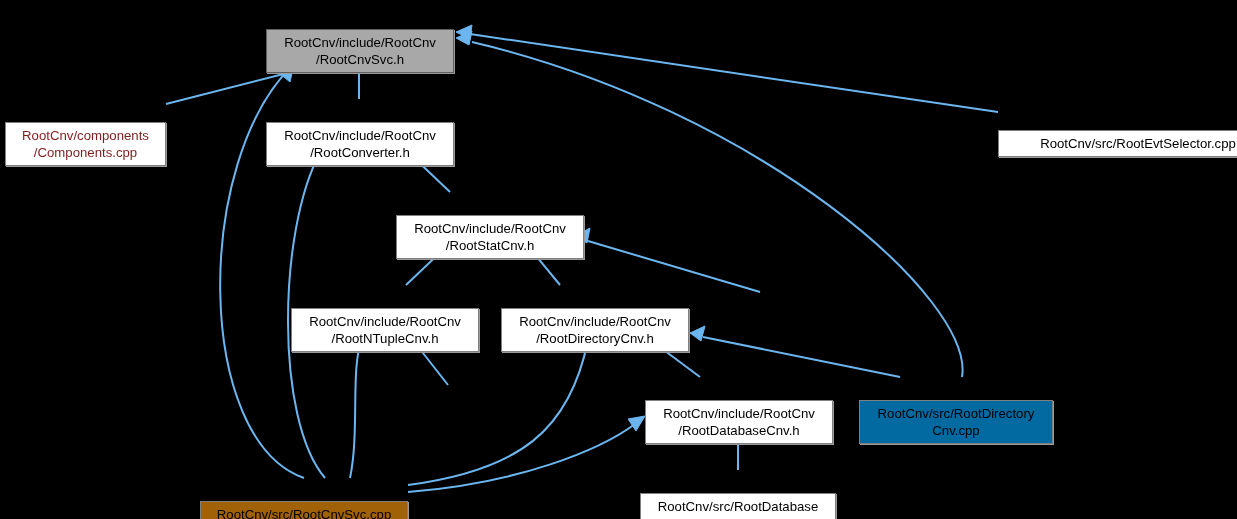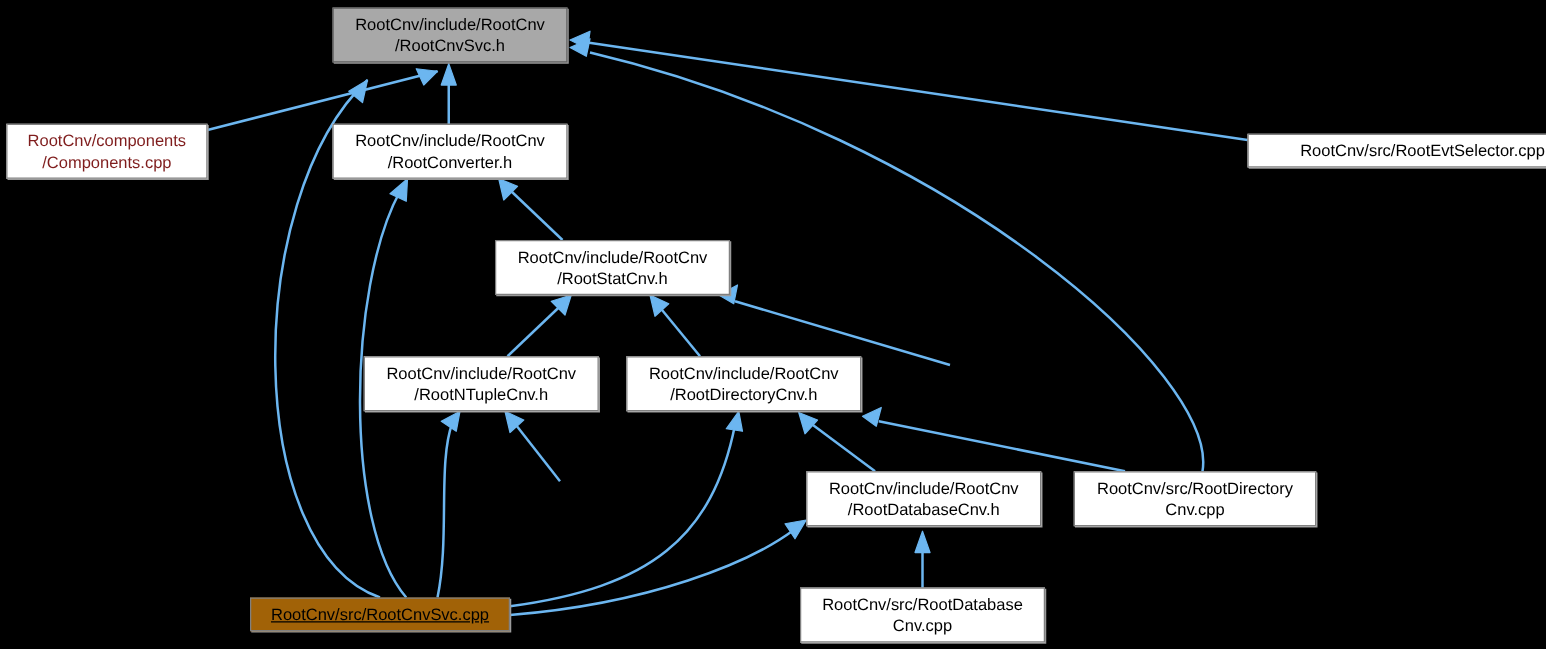--- a/index.html
+++ b/index.html
@@ -33,20 +33,21 @@
     font-size: 13.2px;
     line-height: 17px;
     text-align: center;
     display: flex;
     align-items: center;
     justify-content: center;
     white-space: pre-line;
     letter-spacing: 0px;
     box-shadow: 1px 1px 0 0 #9a9a9a;
     z-index: 5;
+    margin-top: 23px;
   }
   .node.root {
     background: #a8a8a8;
     border-color: #606060;
   }
   .node-label {
     display: block;
     width: 100%;
     padding: 0 6px;
     box-sizing: border-box;
@@ -100,18 +101,18 @@
 /RootConverter.h</span></div>
     <div class="node" style="left: 998px; top: 107px; width: 280px; height: 27px; background: rgb(255, 255, 255); border-color: rgb(128, 128, 128); color: rgb(0, 0, 0);"><span class="node-label">RootCnv/src/RootEvtSelector.cpp</span></div>
     <div class="node" style="left: 396px; top: 192px; width: 188px; height: 44px; background: rgb(255, 255, 255); border-color: rgb(128, 128, 128); color: rgb(0, 0, 0);"><span class="node-label">RootCnv/include/RootCnv
 /RootStatCnv.h</span></div>
     <div class="node" style="left: 291px; top: 285px; width: 188px; height: 44px; background: rgb(255, 255, 255); border-color: rgb(128, 128, 128); color: rgb(0, 0, 0);"><span class="node-label">RootCnv/include/RootCnv
 /RootNTupleCnv.h</span></div>
     <div class="node" style="left: 501px; top: 285px; width: 188px; height: 44px; background: rgb(255, 255, 255); border-color: rgb(128, 128, 128); color: rgb(0, 0, 0);"><span class="node-label">RootCnv/include/RootCnv
 /RootDirectoryCnv.h</span></div>
     <div class="node" style="left: 645px; top: 377px; width: 188px; height: 44px; background: rgb(255, 255, 255); border-color: rgb(128, 128, 128); color: rgb(0, 0, 0);"><span class="node-label">RootCnv/include/RootCnv
 /RootDatabaseCnv.h</span></div>
-    <div class="node" style="left: 859px; top: 377px; width: 194px; height: 44px; background: #ffffff; border-color: rgb(128, 128, 128); color: rgb(0, 0, 0);"><span class="node-label">RootCnv/src/RootDirectory
+    <div class="node" style="left: 859px; top: 377px; width: 194px; height: 44px; background: #0369a1; border-color: rgb(128, 128, 128); color: rgb(0, 0, 0);"><span class="node-label">RootCnv/src/RootDirectory
 Cnv.cpp</span></div>
     <div class="node" style="left: 200px; top: 478px; width: 208px; height: 27px; background: #a16207; border-color: rgb(128, 128, 128); color: rgb(0, 0, 0); text-decoration: underline;"><span class="node-label">RootCnv/src/RootCnvSvc.cpp</span></div>
     <div class="node" style="left: 640px; top: 470px; width: 196px; height: 44px; background: rgb(255, 255, 255); border-color: rgb(128, 128, 128); color: rgb(0, 0, 0);"><span class="node-label">RootCnv/src/RootDatabase
 Cnv.cpp</span></div>
   </div>
 
 </body></html>

